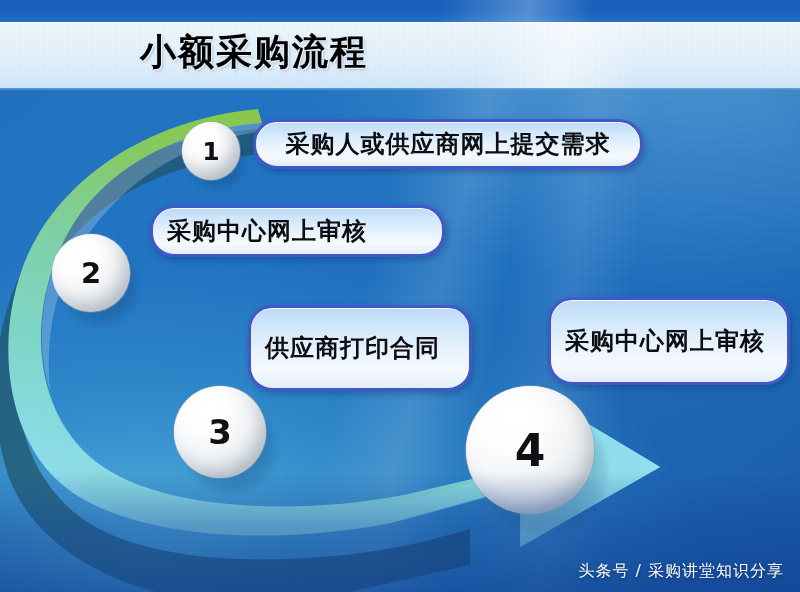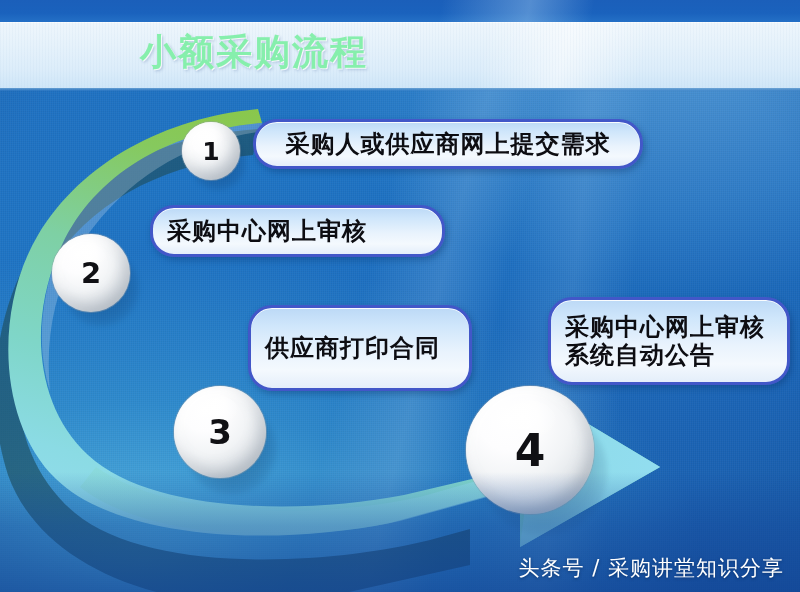--- a/index.html
+++ b/index.html
@@ -88,21 +88,21 @@
     background: linear-gradient(180deg, rgba(120,170,215,0.8), rgba(40,110,190,0.2));
   }
   .title-text {
     position: absolute;
     left: 140px;
     top: 28px;
     font-family: "DejaVu Serif", "Liberation Serif", serif;
     font-size: 36px;
     font-weight: bold;
     letter-spacing: 2px;
-    color: #86efac;
+    color: #000000;
     text-shadow: 1px 1px 0 rgba(255,255,255,0.85), 2px 2px 3px rgba(40,70,140,0.25);
     white-space: nowrap;
   }
 
   
   .ribbon {
     position: absolute;
     left: 0; top: 95px;
     width: 800px;
     height: 497px;
@@ -195,21 +195,21 @@
   #s4 .sphere, #s4 .sphere-shadow { width: 128px; height: 128px; }
   #s4 .sphere-num { font-size: 44px; }
   #s4 .sphere-shadow { left: 14px; top: 22px; }
 
   
   .watermark {
     position: absolute;
     right: 16px;
     bottom: 10px;
     font-family: "DejaVu Sans", "Liberation Sans", sans-serif;
-    font-size: 21px;
+    font-size: 16px;
     color: #ffffff;
     letter-spacing: 1px;
     text-shadow: 0 1px 3px rgba(0,30,70,0.6);
     white-space: nowrap;
     text-align: right;
   }
 </style>
 </head>
 <body>
 
@@ -291,21 +291,20 @@
   </div>
   <div class="sphere-wrap" id="s3">
     <div class="sphere-shadow"></div>
     <div class="sphere">
       <span class="sphere-num">3</span>
     </div>
   </div>
 
   <div class="step-box" id="box4">
     <div class="line">采购中心网上审核</div>
-    <div class="line">系统自动公告</div>
   </div>
   <div class="sphere-wrap" id="s4">
     <div class="sphere-shadow"></div>
     <div class="sphere">
       <span class="sphere-num">4</span>
     </div>
   </div>
 
   <div class="bottom-dark"></div>
   <div class="watermark">头条号 / 采购讲堂知识分享</div>

